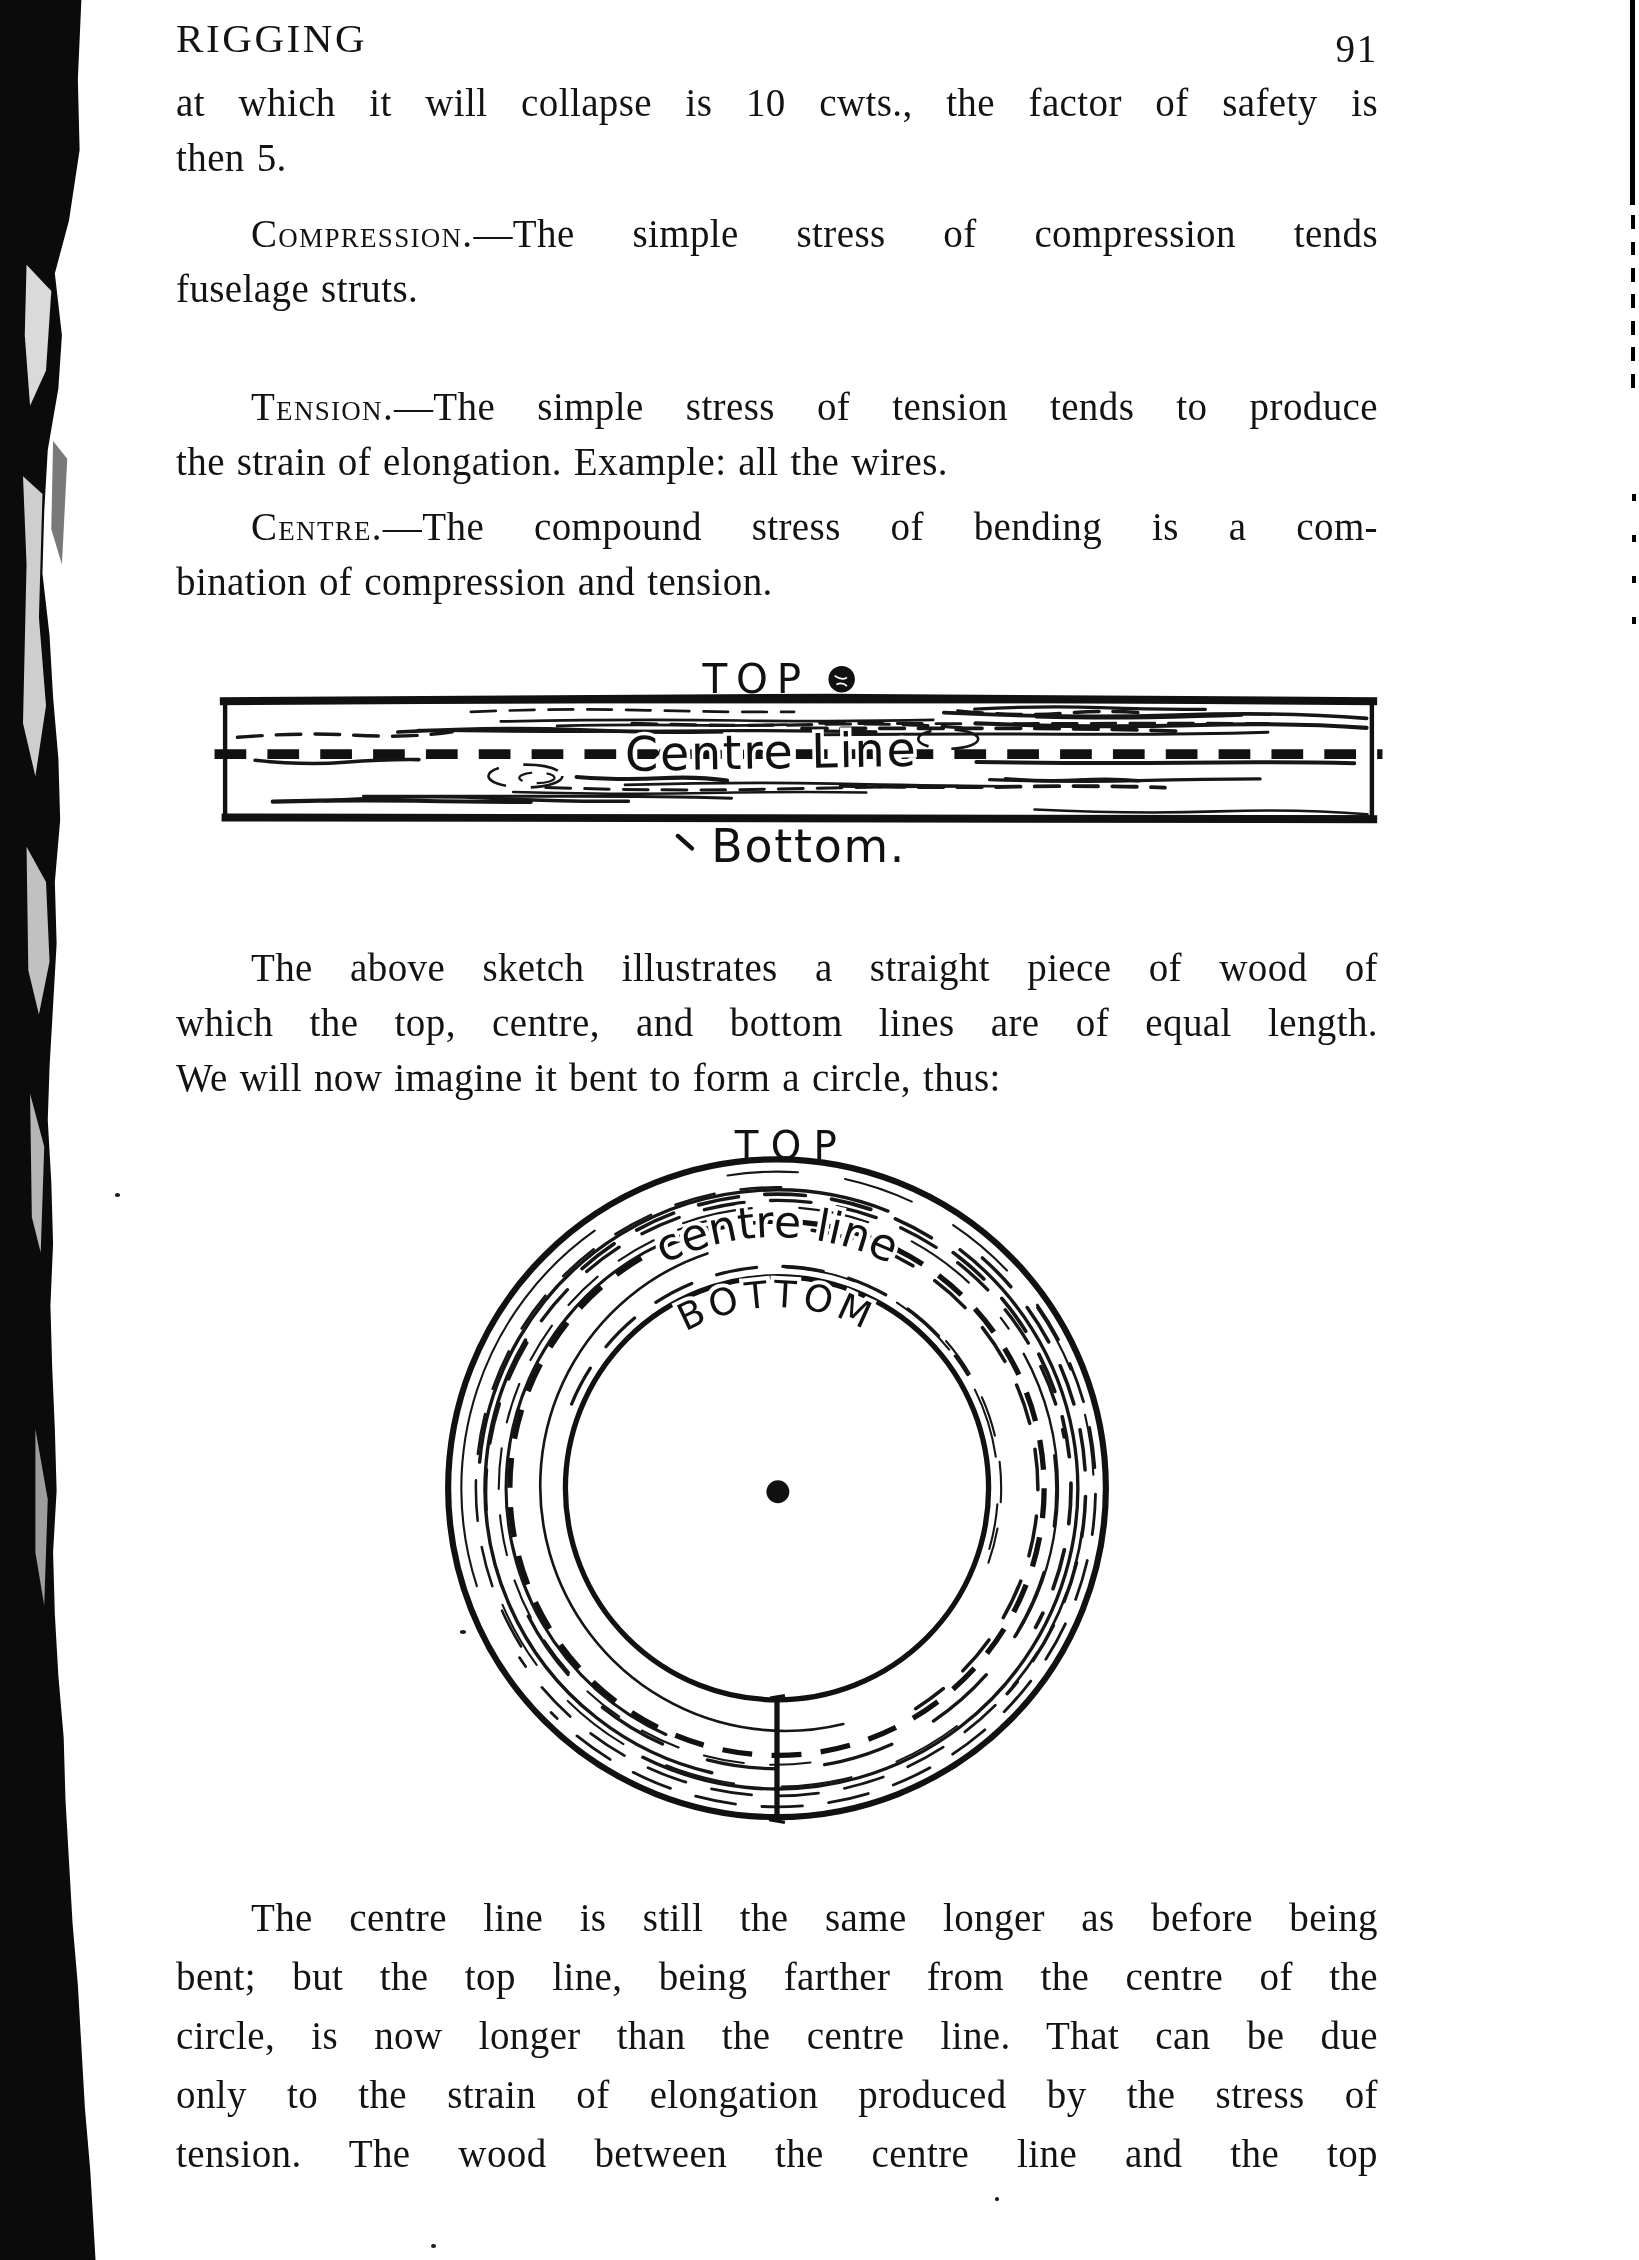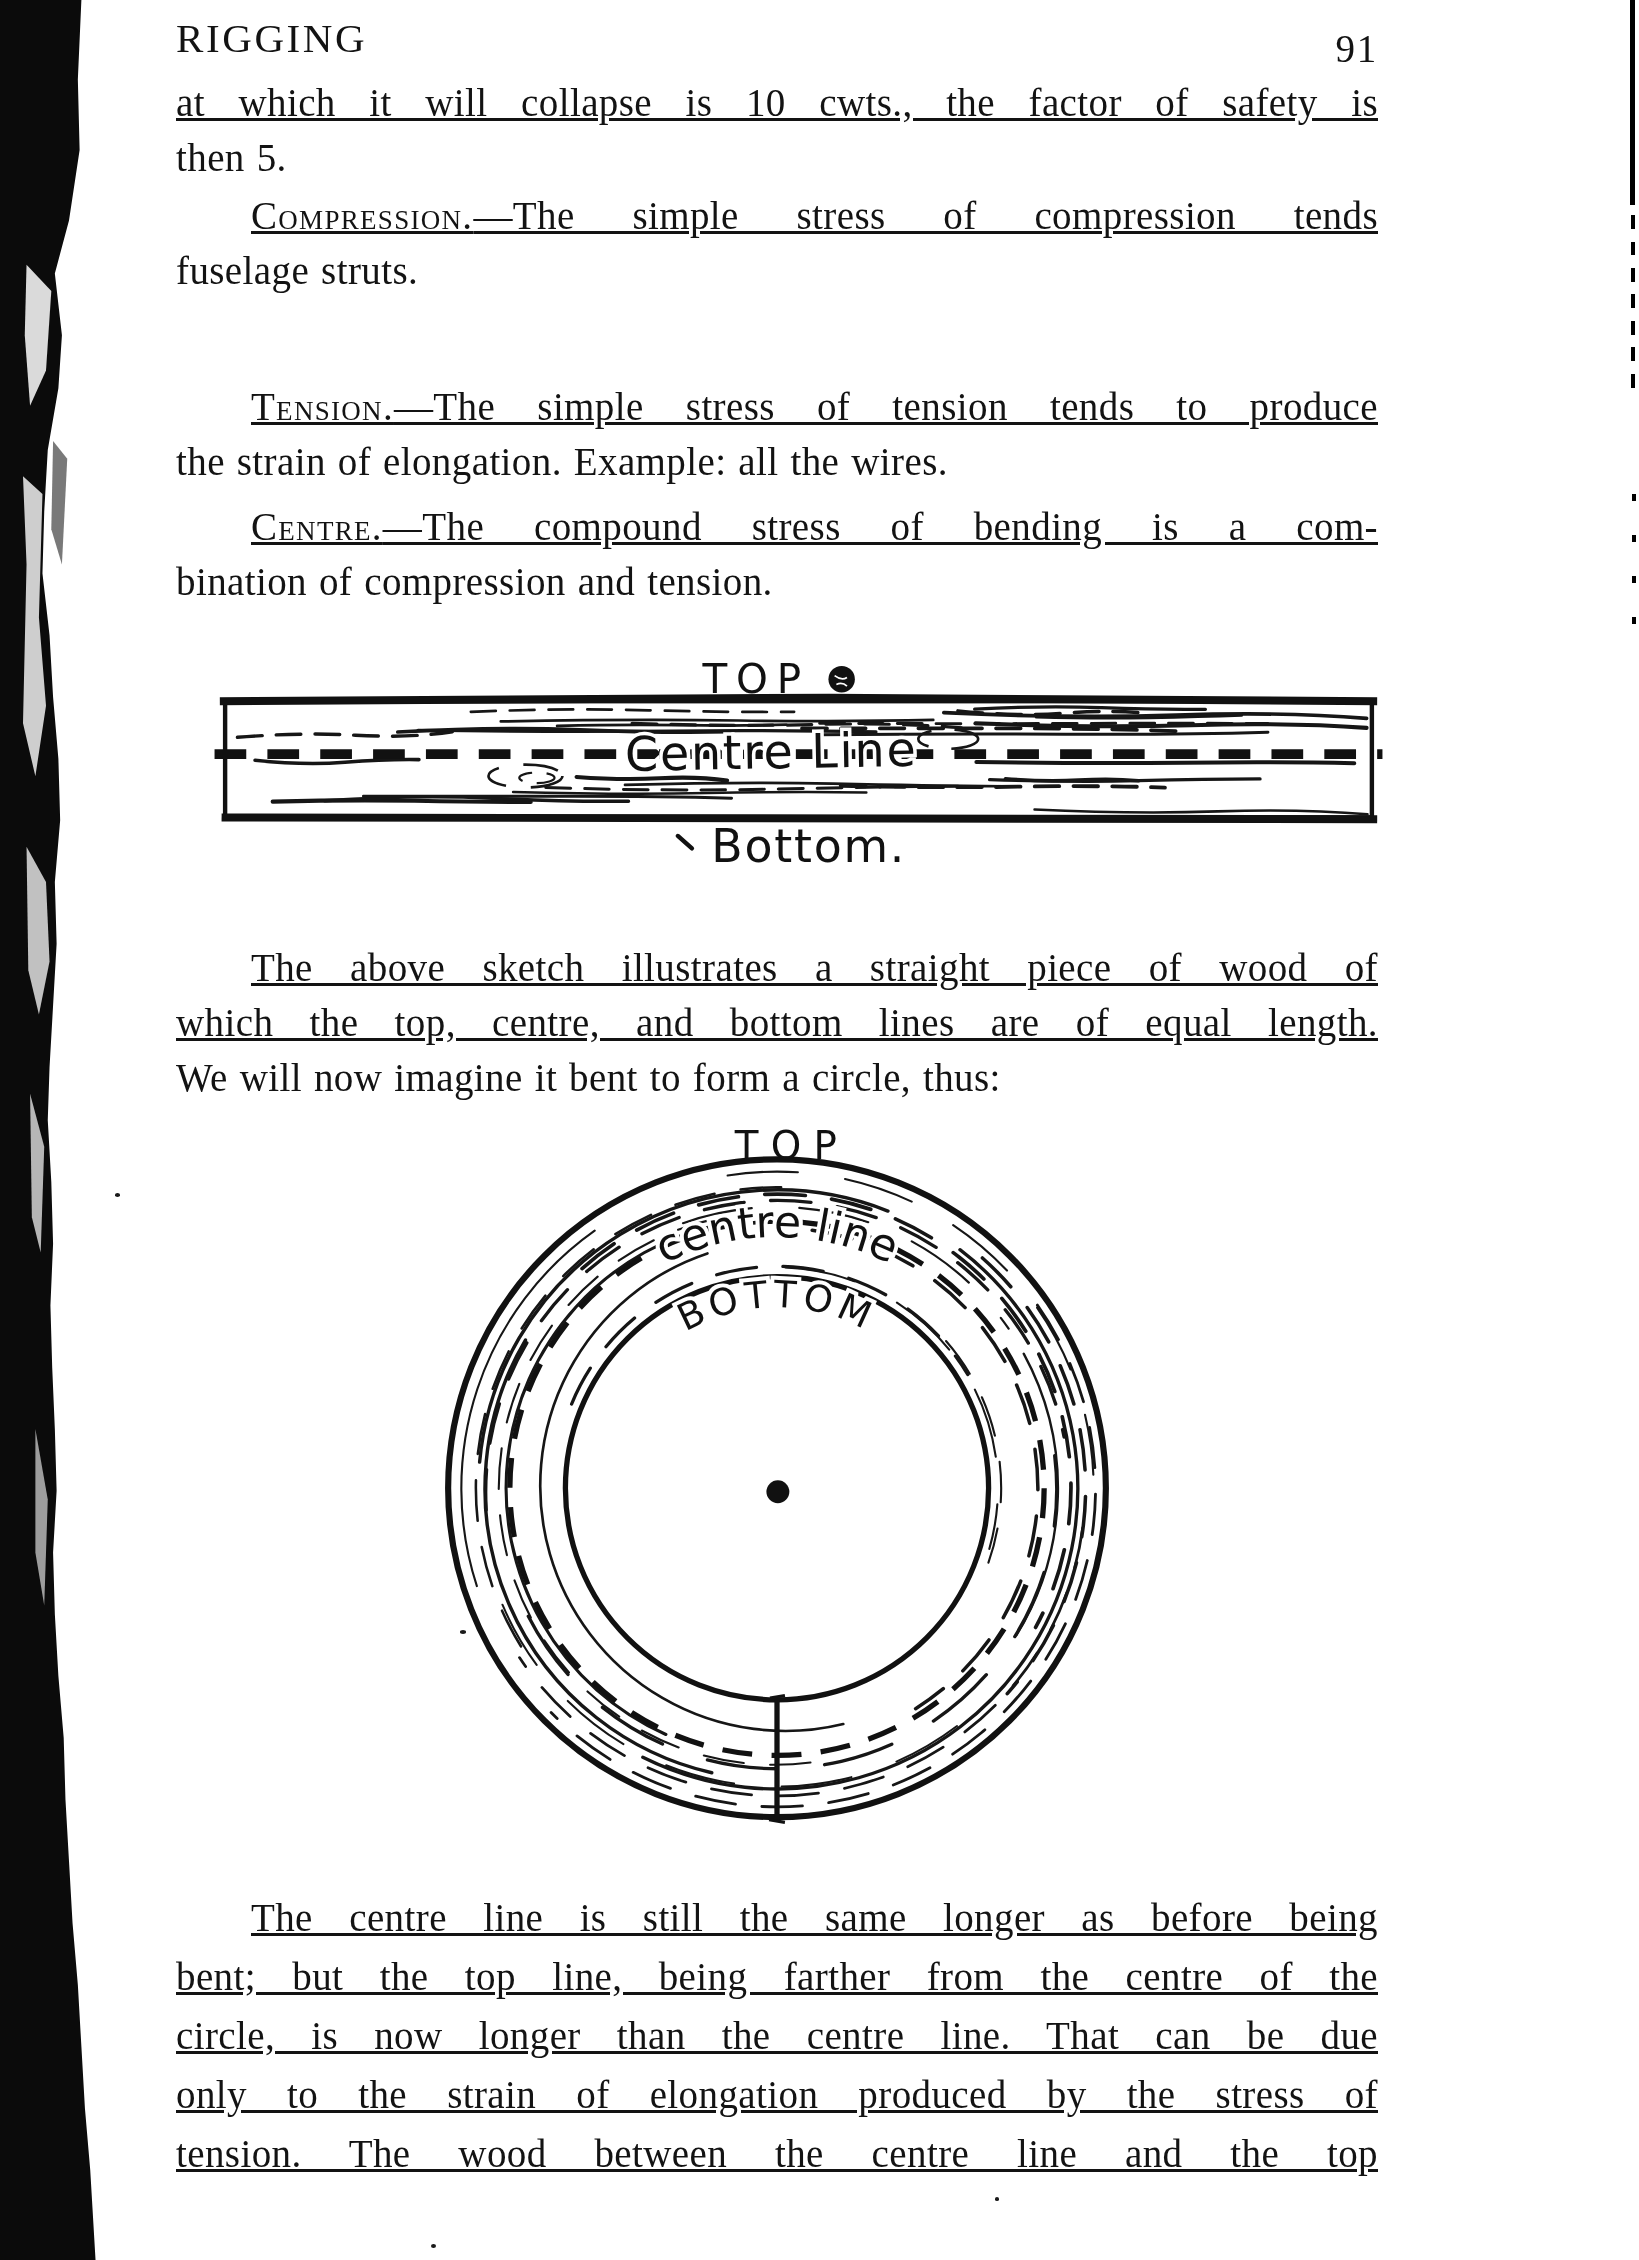--- a/index.html
+++ b/index.html
@@ -4,21 +4,21 @@
 <style>
   html,body{margin:0;padding:0;background:#9a9a9a;}
   .page{
     position:relative;width:1639px;height:2260px;background:#ffffff;
     font-family:"Liberation Serif", serif;color:#131313;overflow:hidden;
   }
   
   .para{position:absolute;left:176px;width:1202px;}
   .line{font-size:39px;line-height:55px;letter-spacing:0.4px;word-spacing:1.8px;white-space:normal;}
   .lh66 .line{line-height:59px;}
-  .jl{text-align:justify;text-align-last:justify;text-justify:inter-word;text-decoration:underline;}
+  .jl{text-align:justify;text-align-last:justify;text-justify:inter-word;}
   .ind{text-indent:75px;}
   .lead{font-variant:small-caps;font-variant-caps:small-caps;letter-spacing:1.3px;}
   
   .header{position:absolute;top:14px;left:176px;width:1202px;height:53px;}
   .title{position:absolute;left:0;right:0;text-align:left;font-size:41px;letter-spacing:2.6px;}
   .pagenum{position:absolute;right:0;top:3.5px;font-size:39px;letter-spacing:1.8px;margin-top:8px;}
   
   .figsvg{position:absolute;}
   .hand{font-family:"DejaVu Sans", sans-serif;}
   
@@ -56,21 +56,21 @@
   <div class="header">
     <div class="title">RIGGING</div>
     <div class="pagenum">91</div>
   </div>
 
   <div class="para" style="top:75px">
     <div class="line jl">at which it will collapse is 10 cwts., the factor of safety is</div>
     <div class="line">then 5.</div>
   </div>
 
-  <div class="para" style="top:188px">
+  <div class="para" style="top:206px">
     <div class="line jl ind"><span class="lead">Compression.</span><span>—The simple stress of compression tends</span></div>
     <div class="line">fuselage struts.</div>
   </div>
 
   <div class="para" style="top:379px">
     <div class="line jl ind"><span class="lead">Tension.</span><span>—The simple stress of tension tends to produce</span></div>
     <div class="line">the strain of elongation.  Example: all the wires.</div>
   </div>
 
   <div class="para" style="top:499px">

